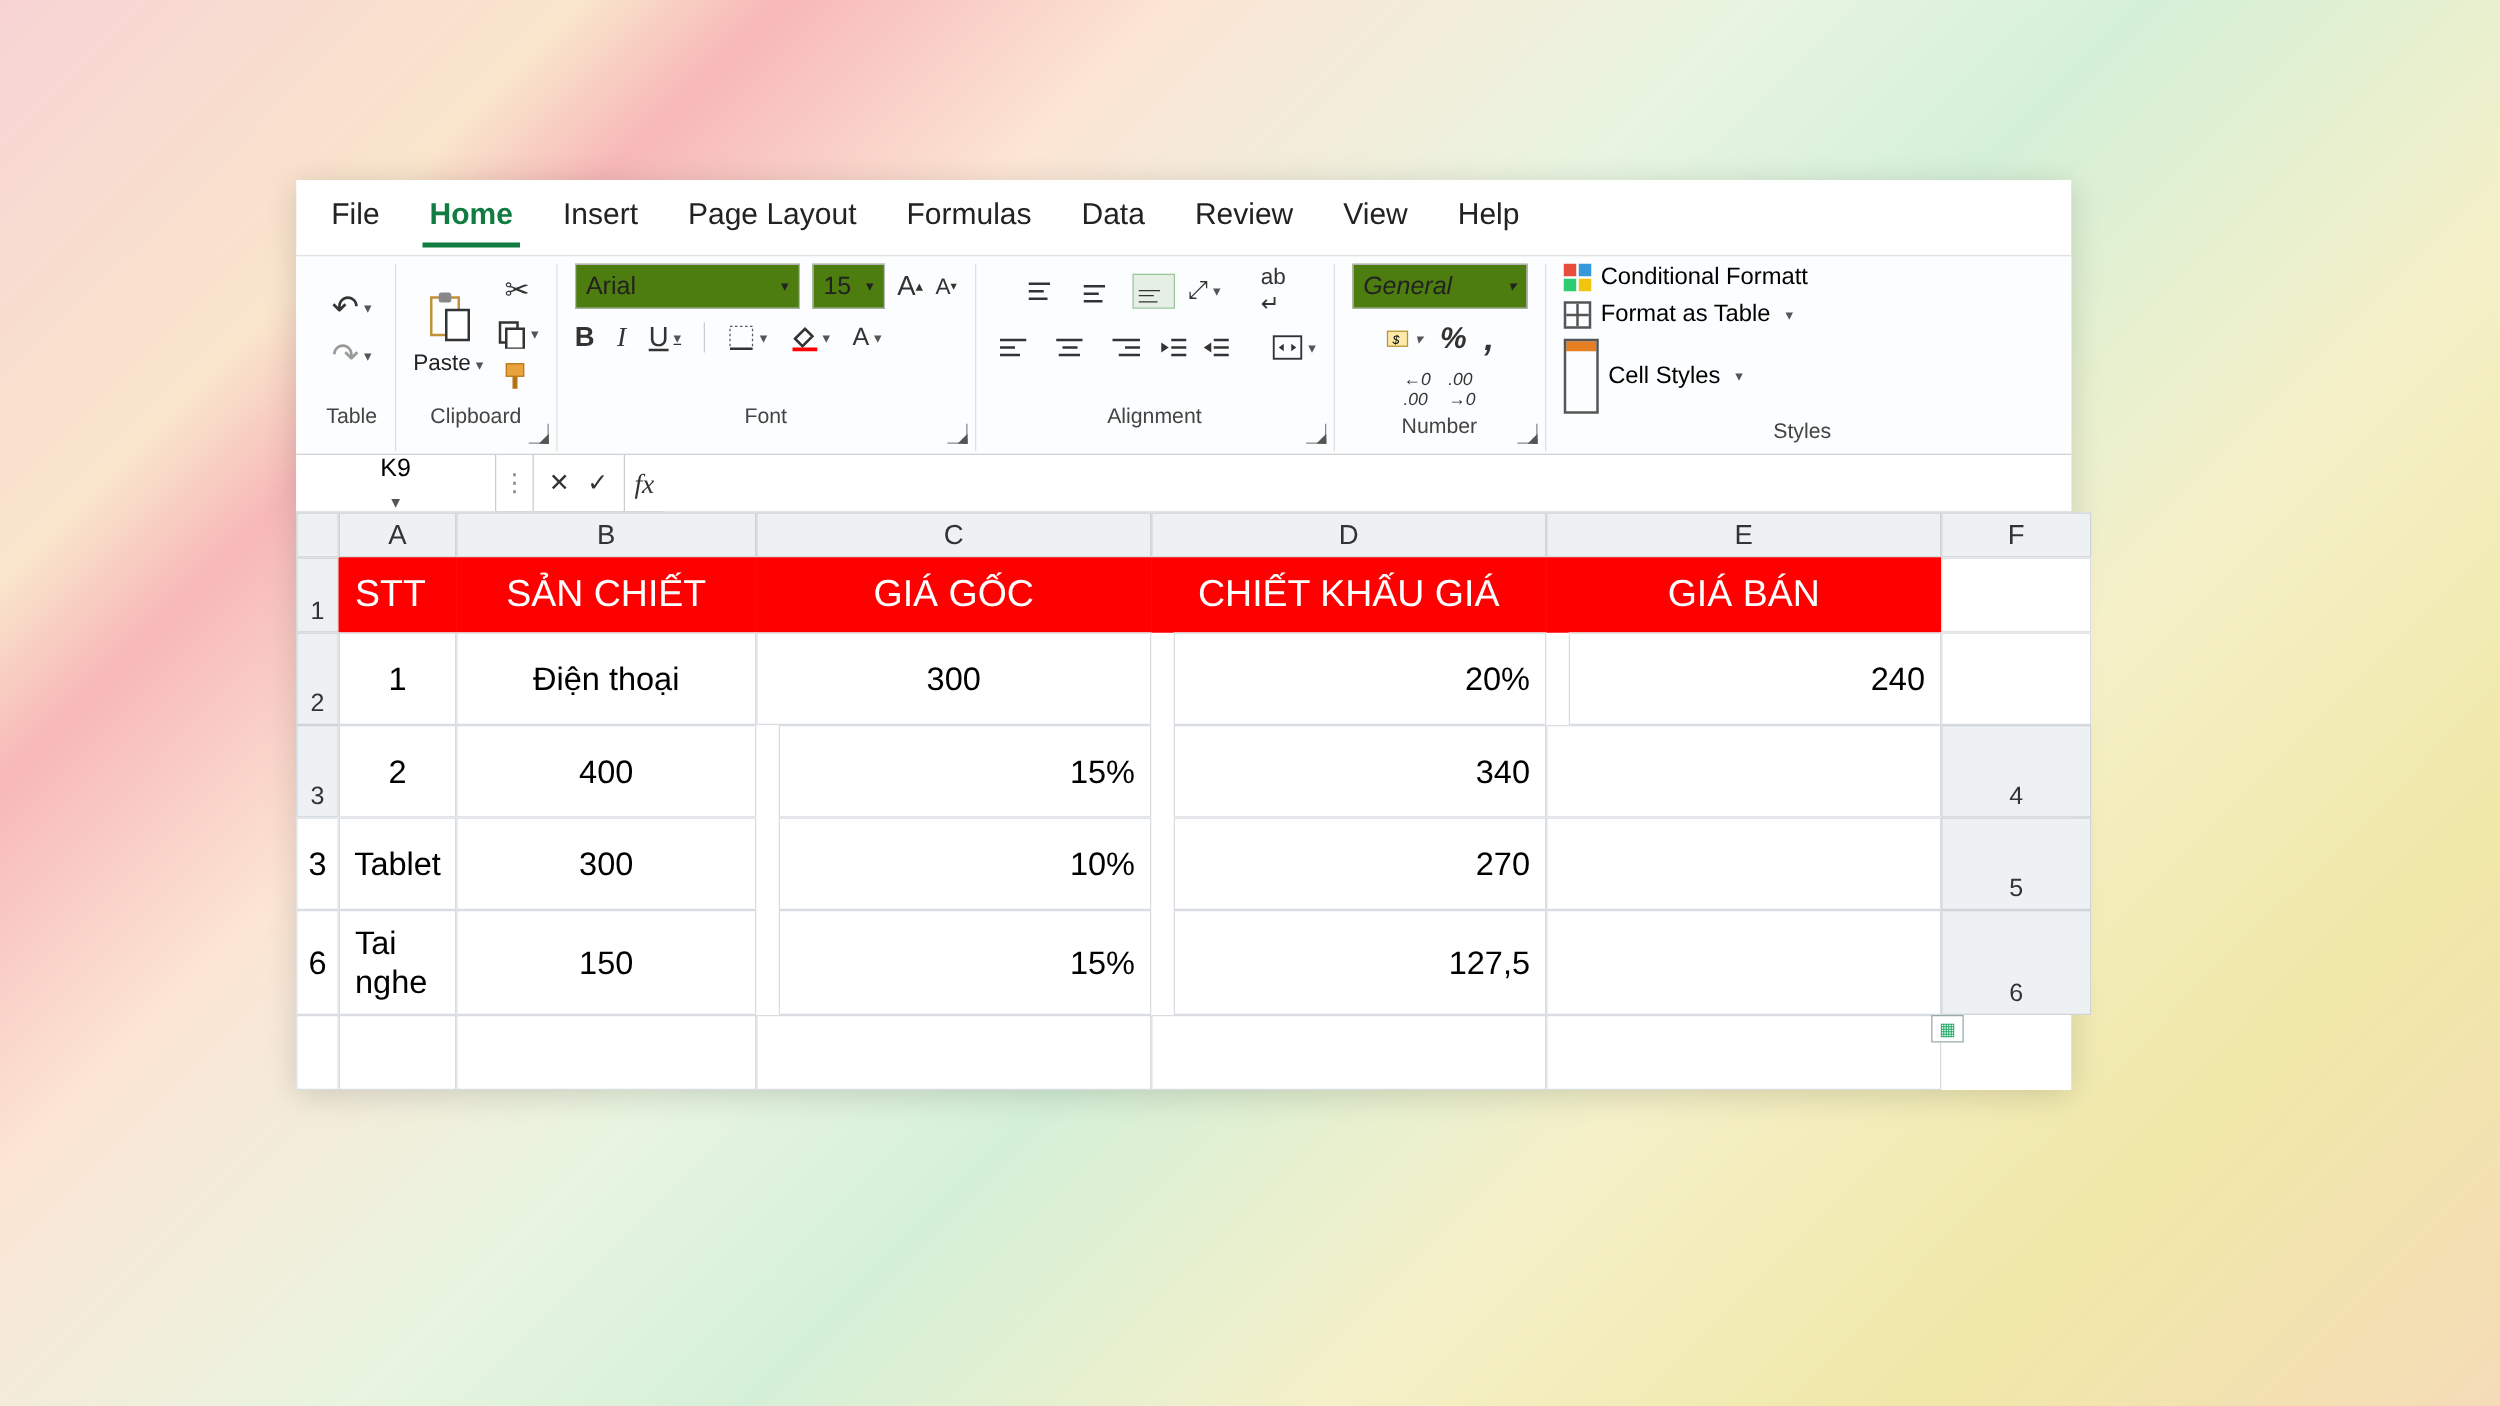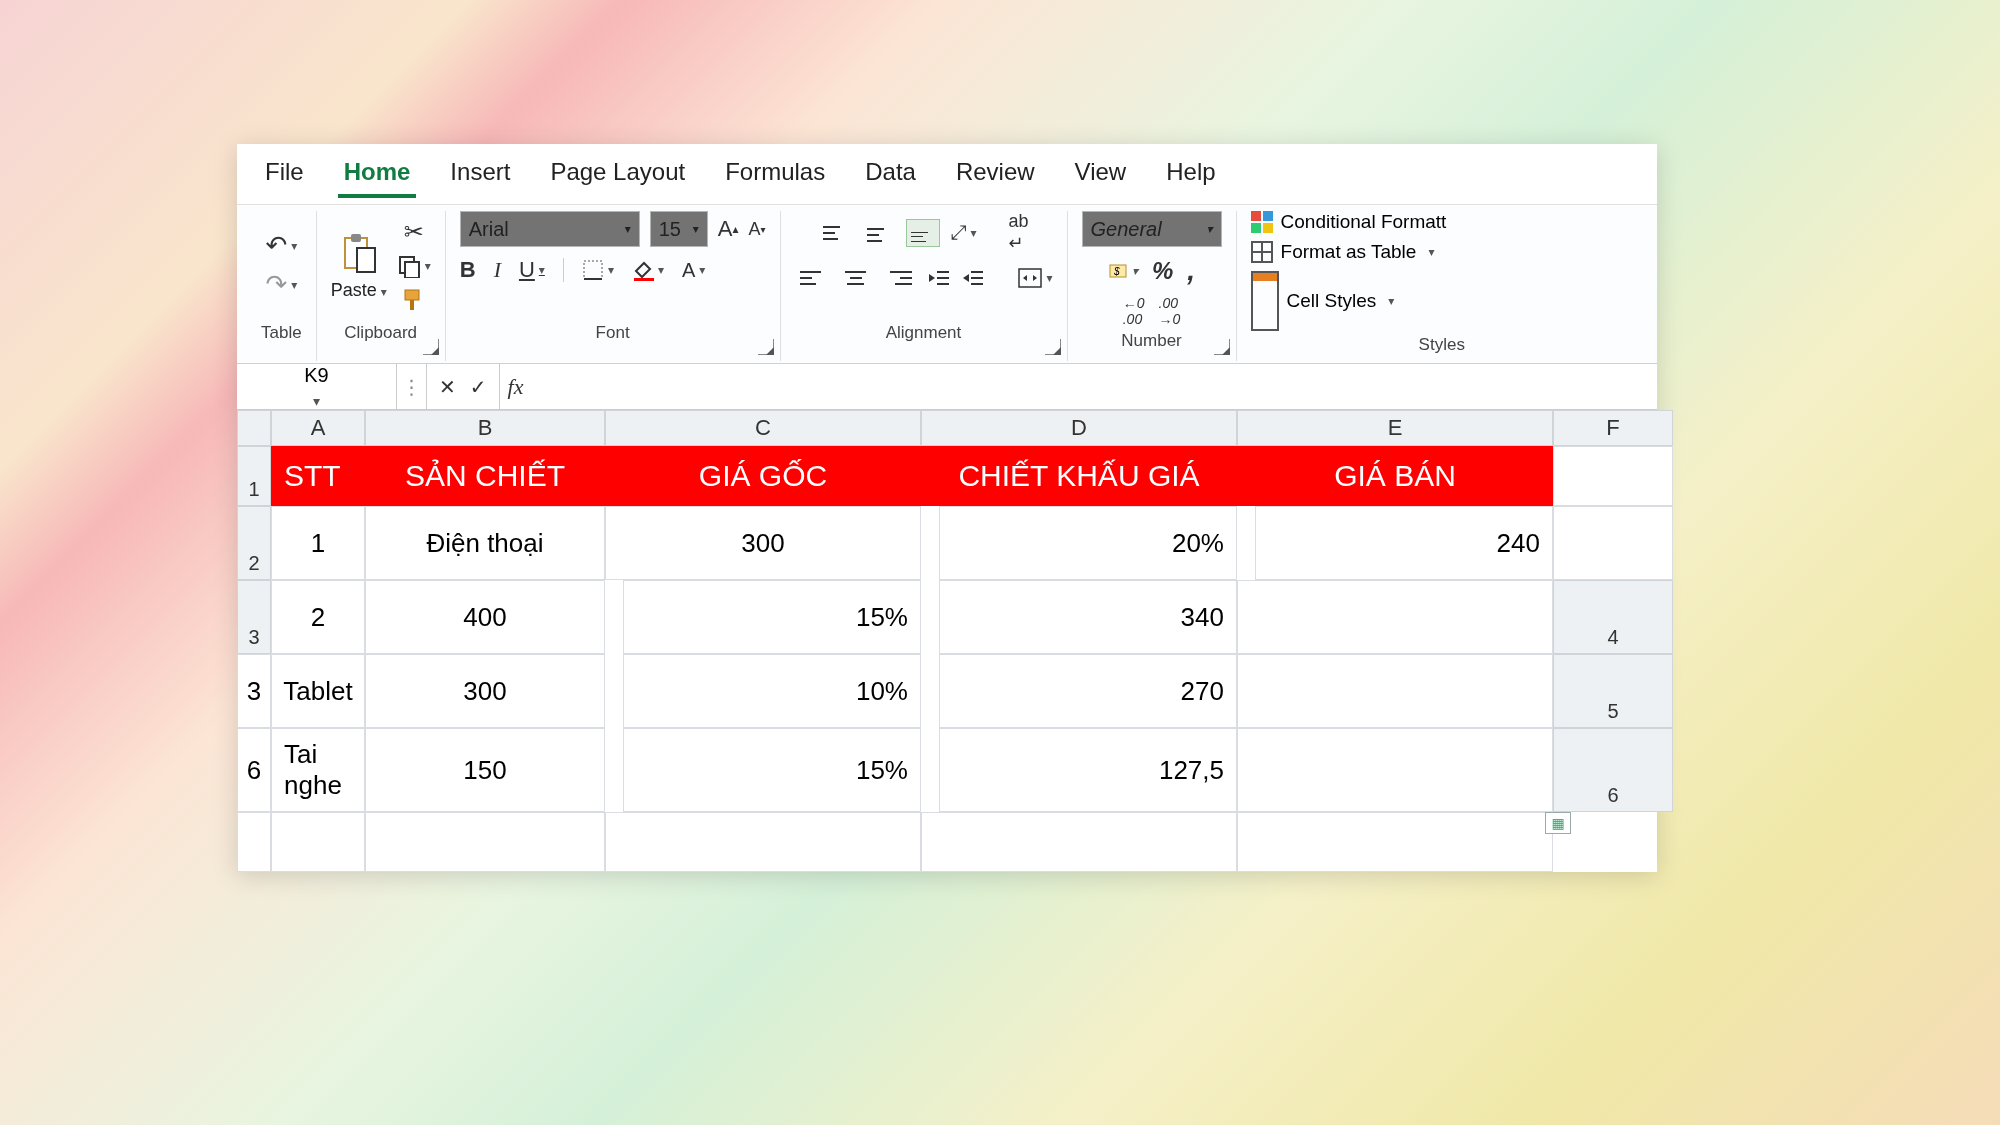--- a/index.html
+++ b/index.html
@@ -82,21 +82,21 @@
     position:absolute; right:-1px; bottom:-1px;
     border:4px solid transparent; border-right-color:#555; border-bottom-color:#555;
   }
 
   .col { display:flex; flex-direction:column; gap:8px; align-items:center;}
   .row { display:flex; gap:10px; align-items:center;}
   .ic { display:inline-flex; align-items:center; justify-content:center; color:#333; }
   .caret::after{ content:"▾"; font-size:12px; color:#555; margin-left:4px;}
   .btn-lg { display:flex; flex-direction:column; align-items:center; gap:4px; font-size:18px; color:#222;}
   .select-box{
-    border:1px solid #b5b5b5; background:#737373; height:36px;
+    border:1px solid #b5b5b5; background:#4d7c0f; height:36px;
     display:flex; align-items:center; padding:0 8px; font-size:20px; color:#222;
   }
   .font-name{ width:180px; justify-content:space-between;}
   .font-size{ width:58px; justify-content:space-between;}
   .numfmt{ width:140px; justify-content:space-between;}
   .align-box{
     width:34px; height:28px; border:1px solid transparent; display:flex; flex-direction:column;
     justify-content:center; gap:4px; padding:4px;
   }
   .align-box.sel{ background:#e6efe6; border-color:#9cc79c;}

